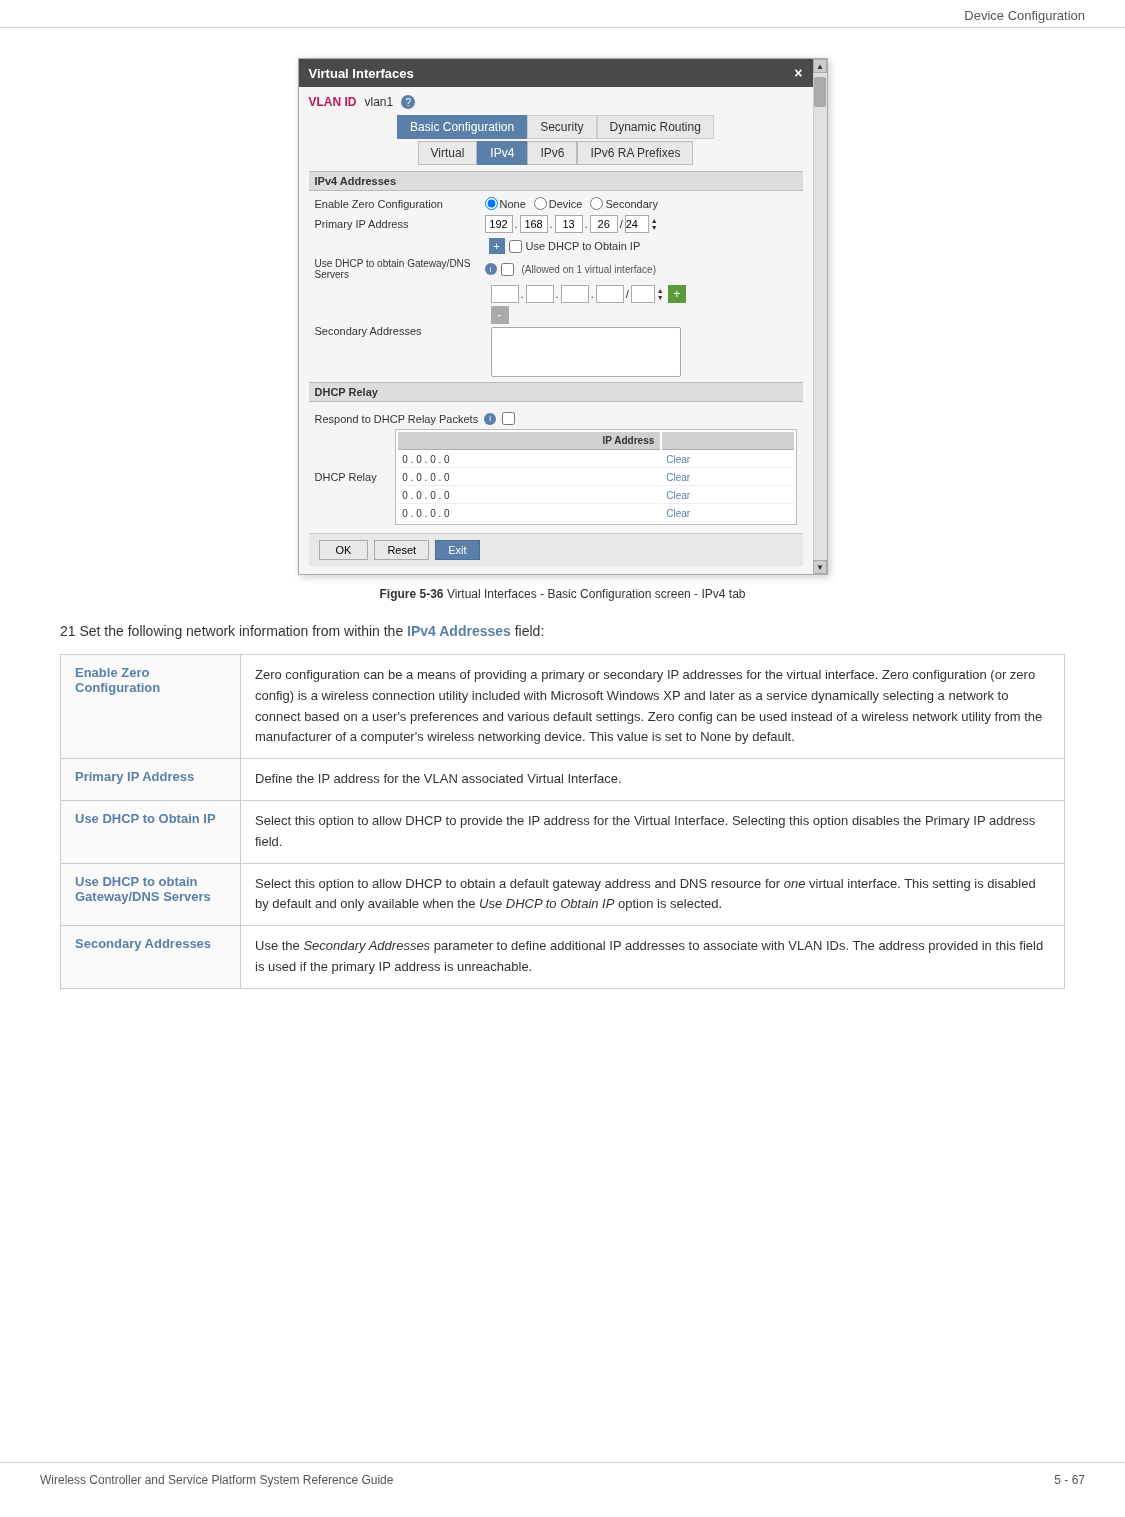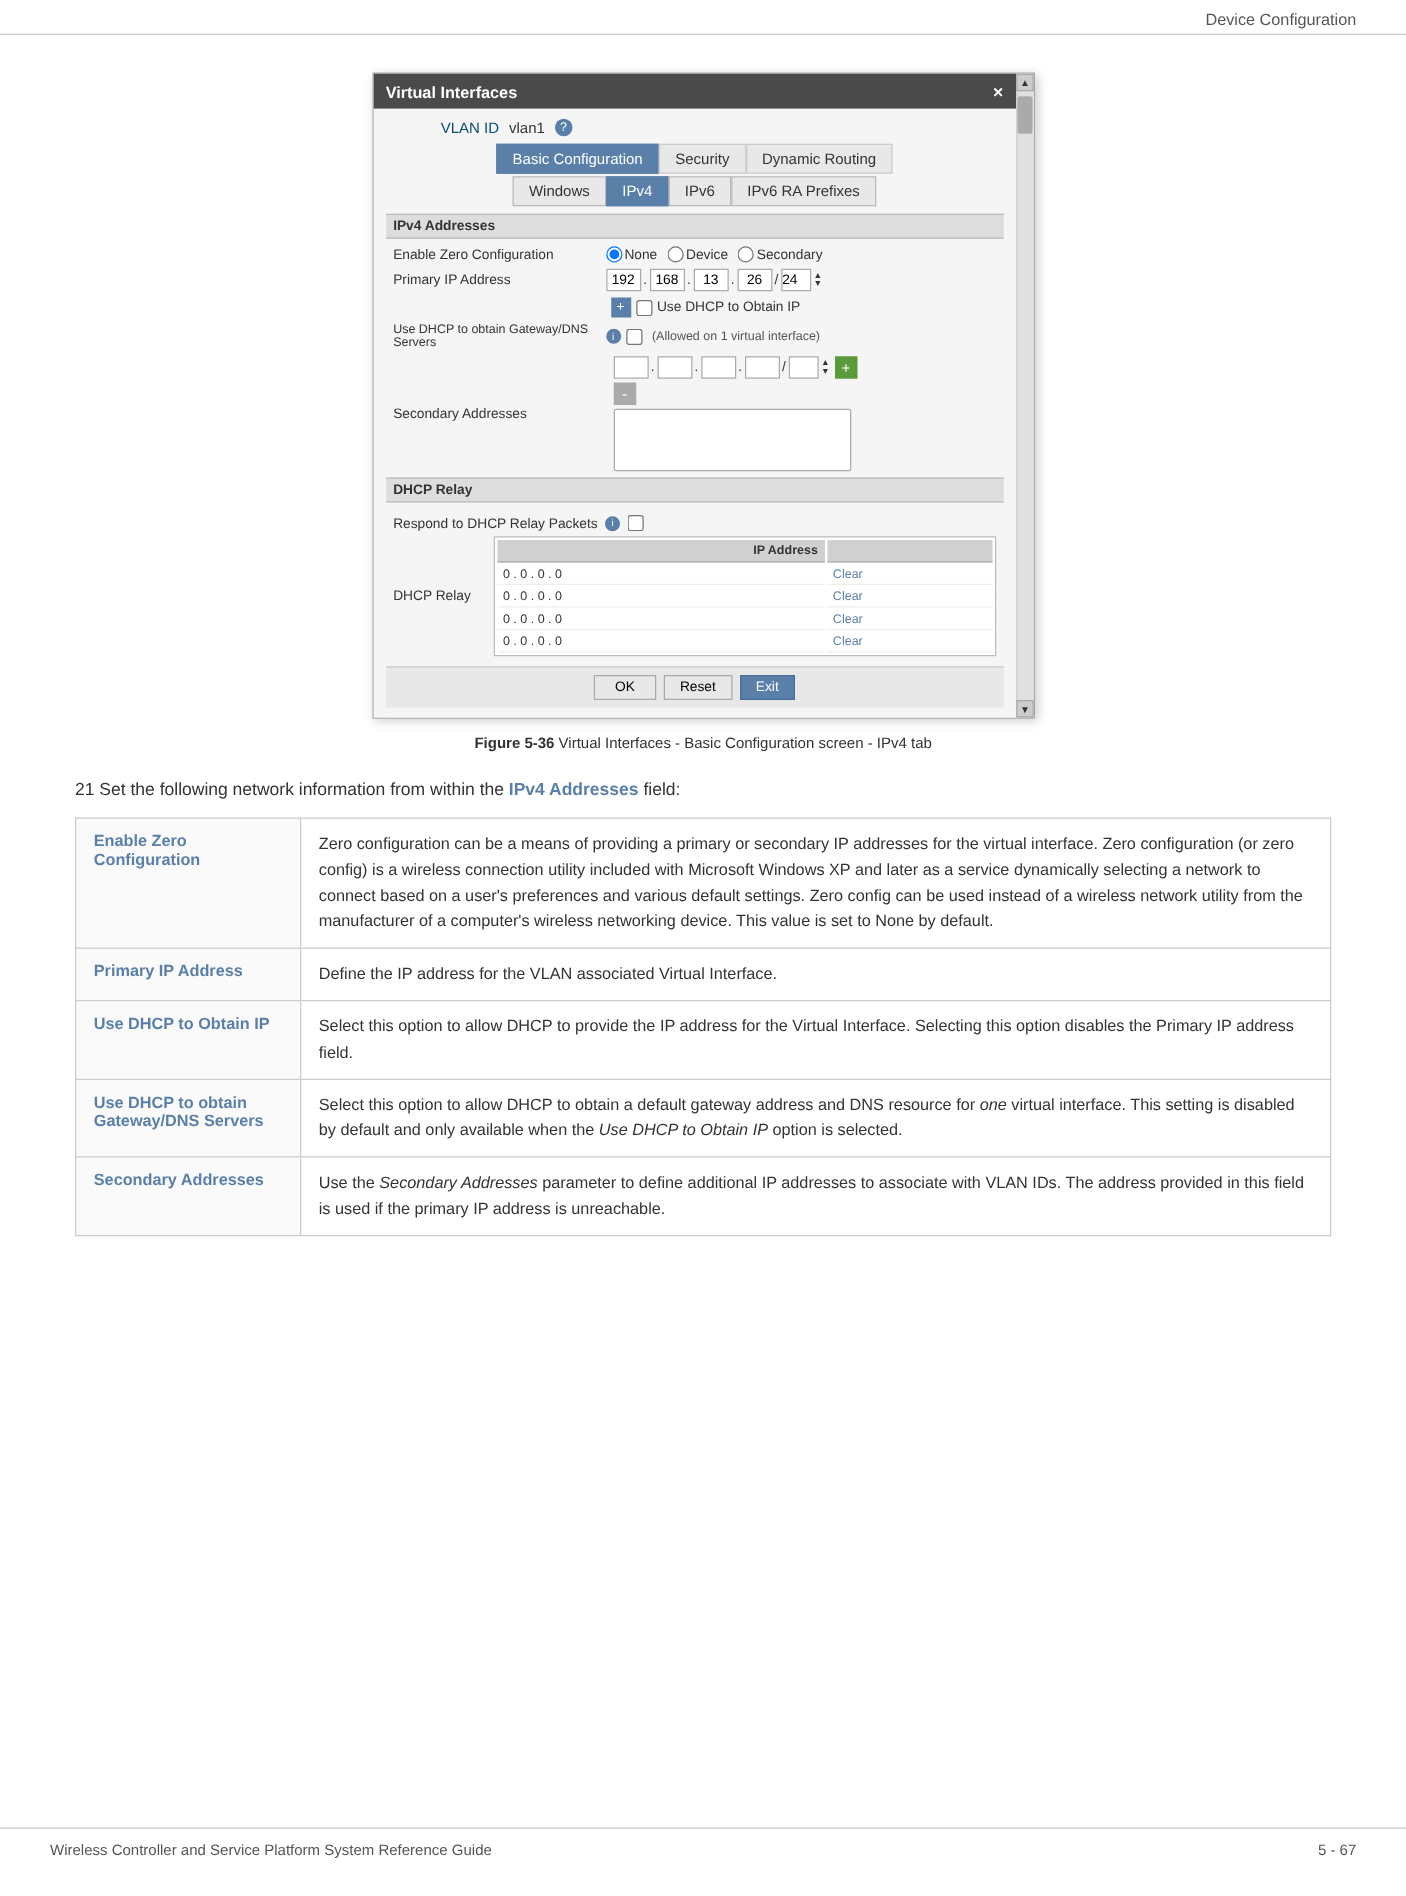--- a/index.html
+++ b/index.html
@@ -66,23 +66,22 @@
 
     .vlan-row {
       display: flex;
       align-items: center;
       margin-bottom: 6px;
       gap: 8px;
     }
 
     .vlan-label {
       font-size: 12px;
-      font-weight: normal;
-      color: #0c4a6e;
-      margin-left: 44px;
+      font-weight: bold;
+      color: #be185d;
     }
 
     .vlan-value {
       font-size: 12px;
       color: #333;
     }
 
     .help-icon {
       width: 14px;
       height: 14px;
@@ -351,21 +350,21 @@
       font-size: 8px;
       display: inline-flex;
       align-items: center;
       justify-content: center;
       cursor: pointer;
     }
 
     
     .dialog-footer {
       display: flex;
-      justify-content: center;
+      justify-content: flex-start;
       gap: 6px;
       padding: 6px 10px;
       background: #e8e8e8;
       border-top: 1px solid #ccc;
     }
 
     .btn-ok {
       padding: 3px 16px;
       font-size: 11px;
       background: #e8e8e8;
@@ -527,21 +526,21 @@
               <span class="help-icon">?</span>
             </div>
 
             <div class="tabs-outer">
               <button class="tab-btn active">Basic Configuration</button>
               <button class="tab-btn">Security</button>
               <button class="tab-btn">Dynamic Routing</button>
             </div>
 
             <div class="tabs-inner">
-              <button class="tab-inner-btn">Windows</button>
+              <button class="tab-inner-btn">Virtual</button>
               <button class="tab-inner-btn active">IPv4</button>
               <button class="tab-inner-btn">IPv6</button>
               <button class="tab-inner-btn">IPv6 RA Prefixes</button>
             </div>
 
             <div class="section-header">IPv4 Addresses</div>
 
             <div class="form-row">
               <div class="form-label">Enable Zero Configuration</div>
               <div class="radio-group">

